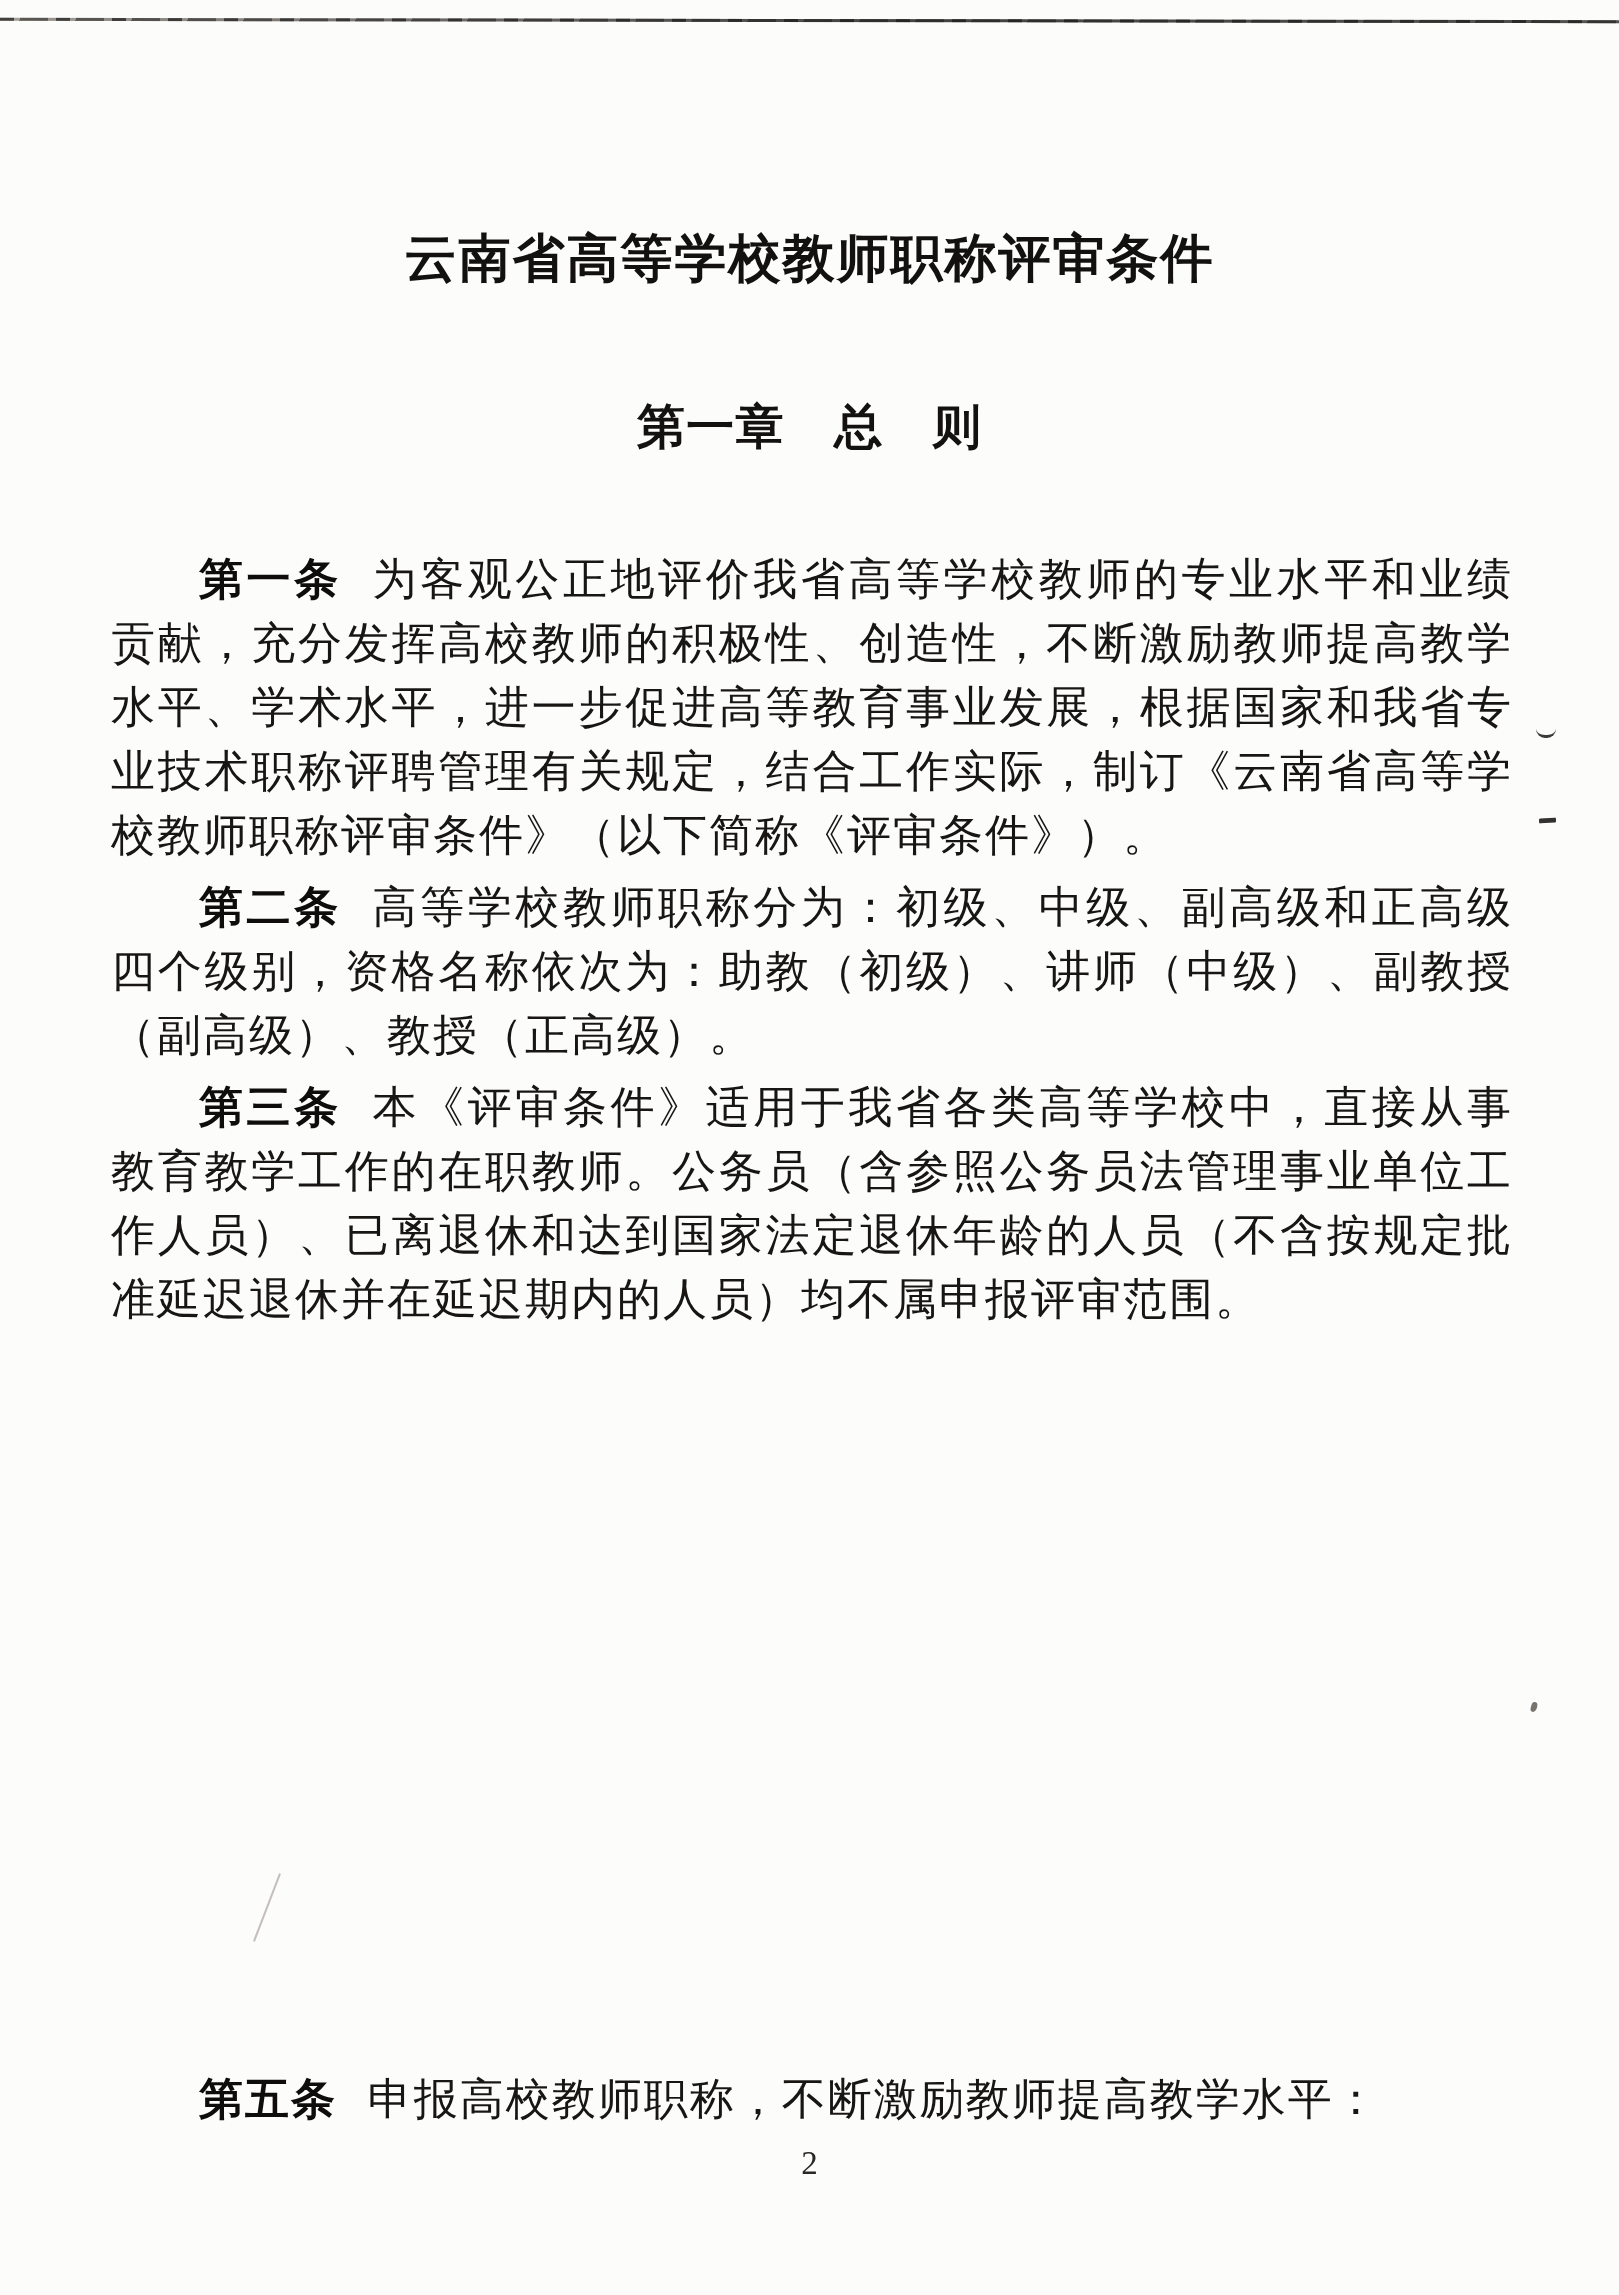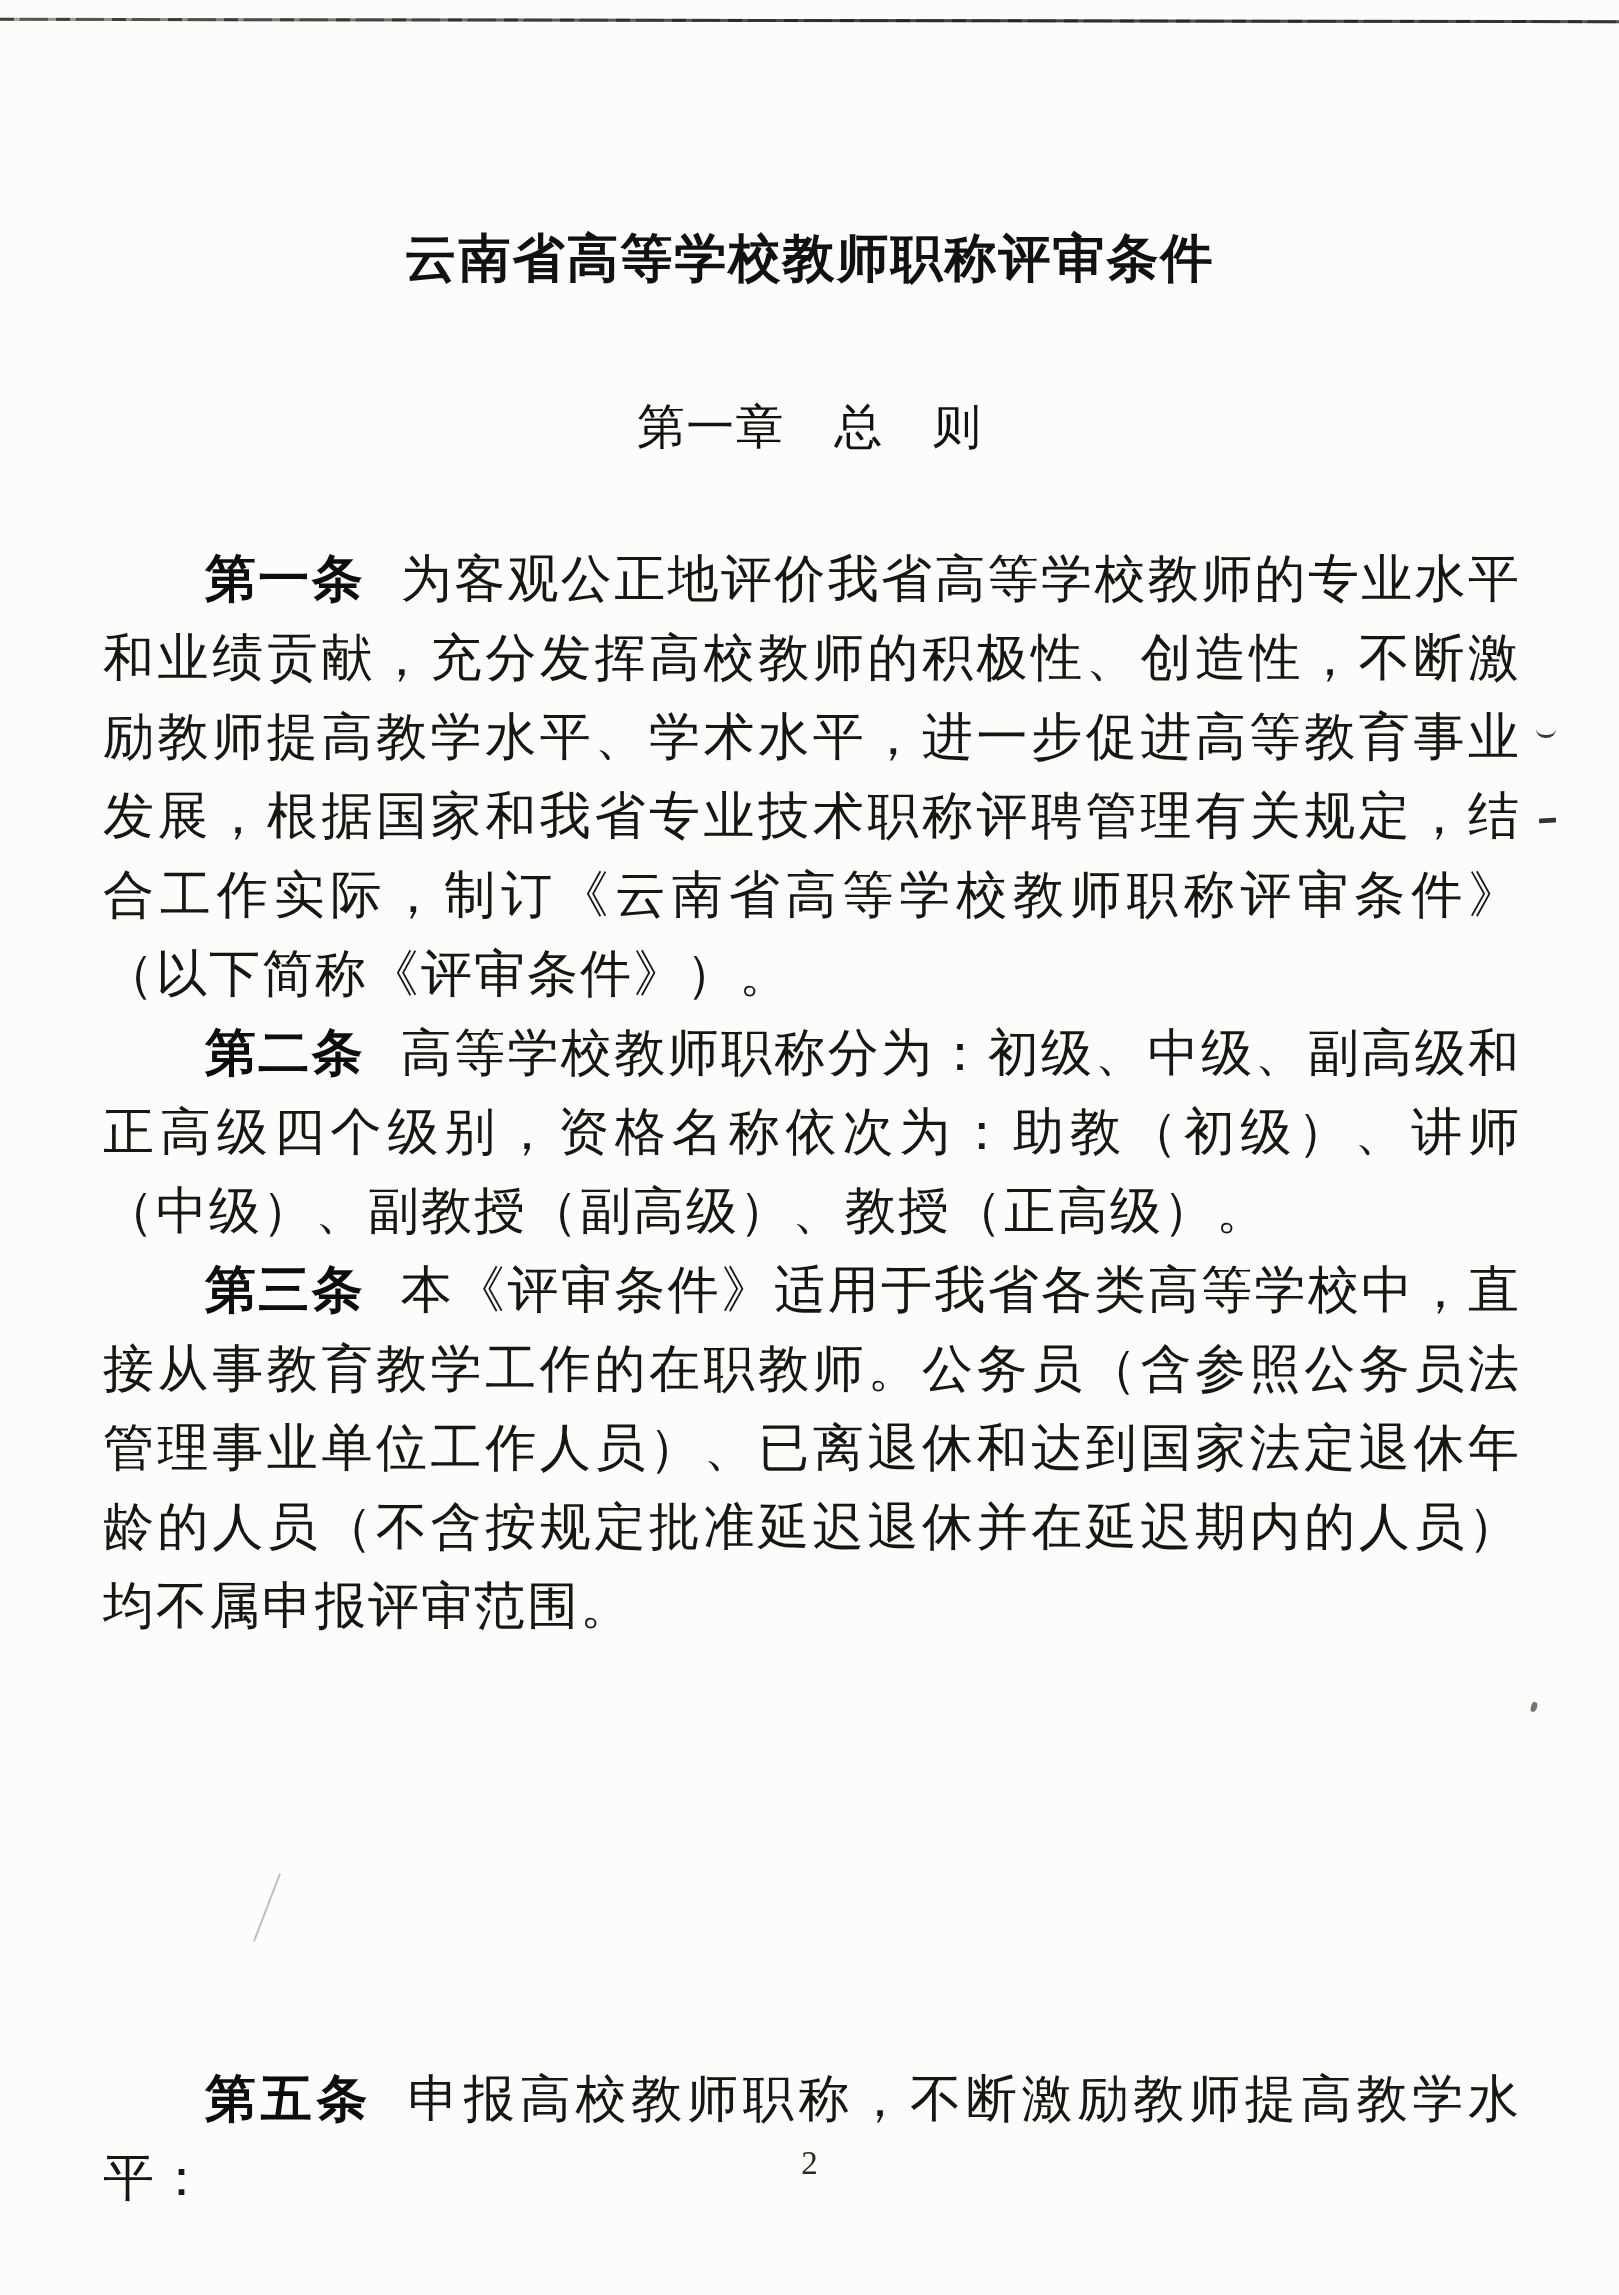--- a/index.html
+++ b/index.html
@@ -42,36 +42,36 @@
     letter-spacing: 2px;
     color: #121110;
   }
   .chapter-heading {
     position: absolute;
     left: 0;
     width: 100%;
     margin: 0;
     text-align: center;
     font-size: 48px;
-    font-weight: 400;
+    font-weight: 700;
     letter-spacing: 1.3px;
     color: #14120f;
   }
   .chapter-1 { top: 395px; }
   .chapter-2 { top: 1968px; }
   .articles {
     position: absolute;
     top: 540px;
     left: 103px;
     width: 1418px;
   }
   .article {
-    margin: 0;
-    font-size: 51px;
-    line-height: 79px;
+    margin: 8px;
+    font-size: 44px;
+    line-height: 64px;
     letter-spacing: 2px;
     text-indent: 2em;
     text-align: justify;
     text-align-last: left;
     text-justify: inter-character;
     color: #181613;
   }
   .article-number {
     font-weight: 700;
     margin-right: 0.7em;

